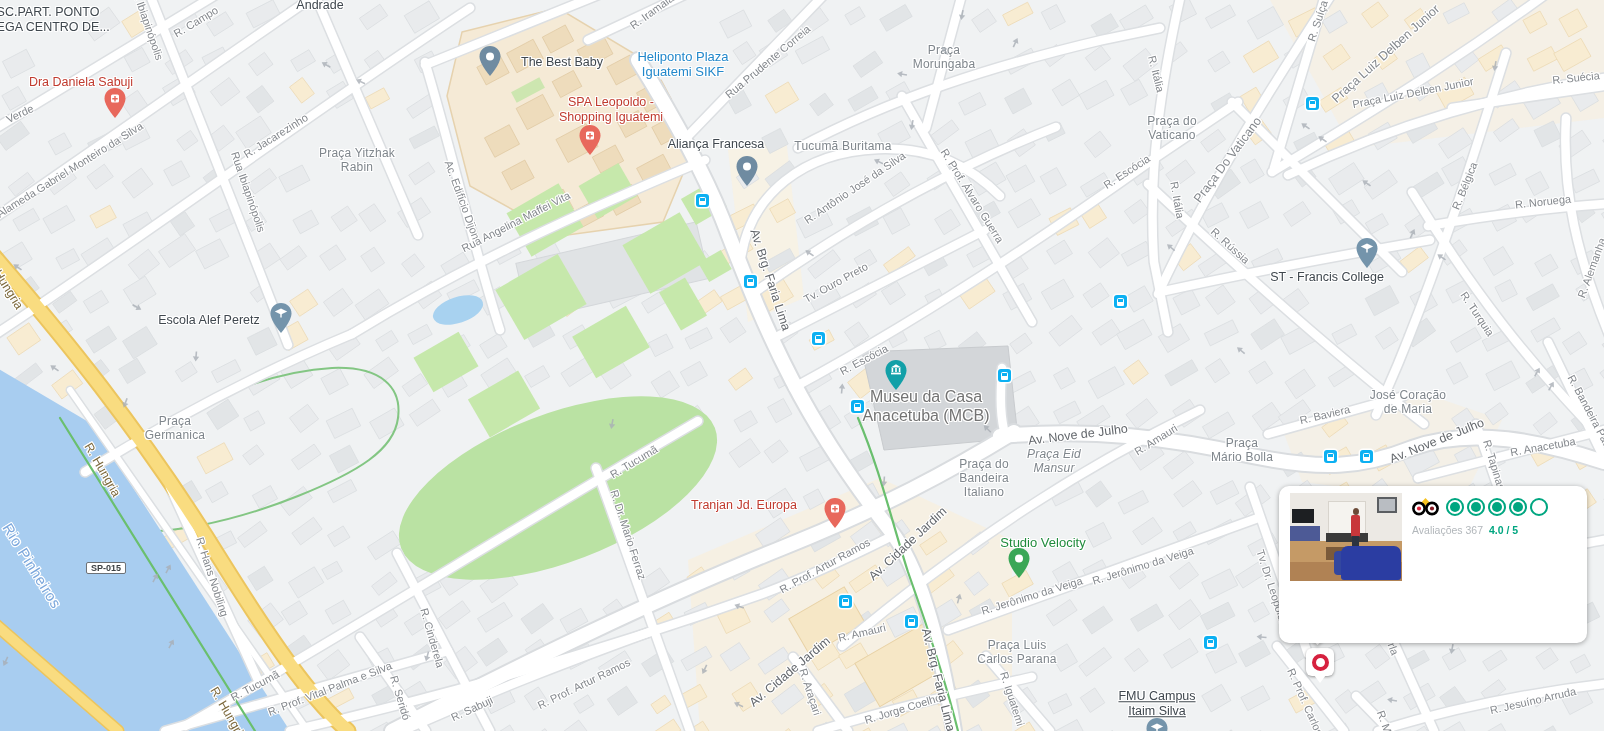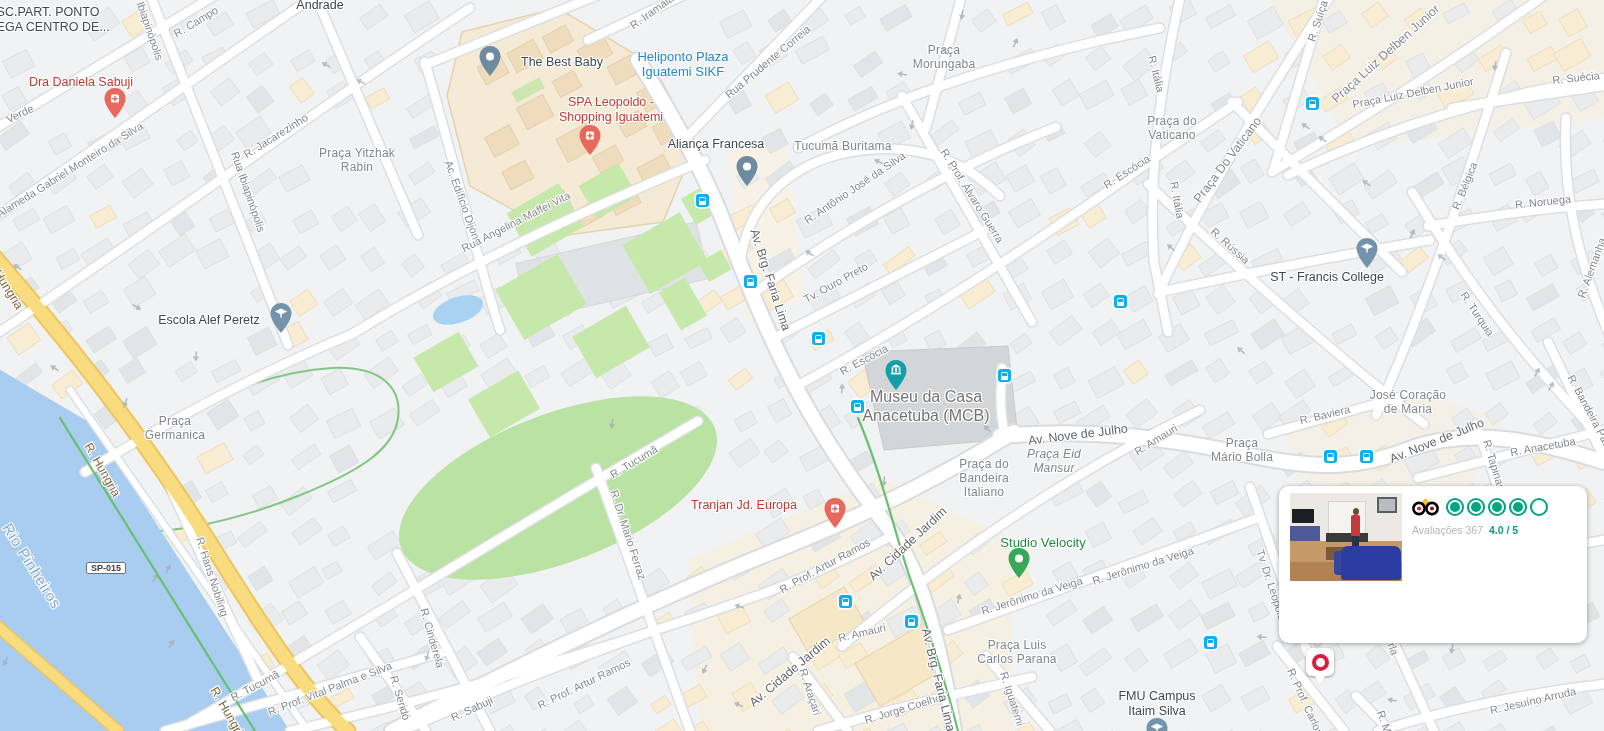--- a/index.html
+++ b/index.html
@@ -1143,21 +1143,21 @@
       </div>
       <div class="lbl poi" style="left: 716px; top: 144px; transform: translate(-50%, -50%) rotate(0deg);">
         <div>Aliança Francesa</div>
       </div>
       <div class="lbl poi" style="left: 209px; top: 320px; transform: translate(-50%, -50%) rotate(0deg);">
         <div>Escola Alef Peretz</div>
       </div>
       <div class="lbl poi" style="left: 1327px; top: 277px; transform: translate(-50%, -50%) rotate(0deg); text-align: right;">
         <div>ST - Francis College</div>
       </div>
-      <div class="lbl poi" style="left: 1157px; top: 704px; transform: translate(-50%, -50%) rotate(0deg);">
+      <div class="lbl poi" style="left: 1157px; top: 704px; transform: translate(-50%, -50%) rotate(0deg); text-decoration: underline;">
         <div>FMU Campus</div>
         <div>Itaim Silva</div>
       </div>
       <div class="lbl poi" style="left: 320px; top: 5px; transform: translate(-50%, -50%) rotate(0deg);">
         <div>Andrade</div>
       </div>
       <div class="lbl poi" style="left: 48px; top: 20px; transform: translate(-50%, -50%) rotate(0deg);">
         <div>SC.PART. PONTO</div>
         <div>MEGA CENTRO DE...</div>
       </div>

